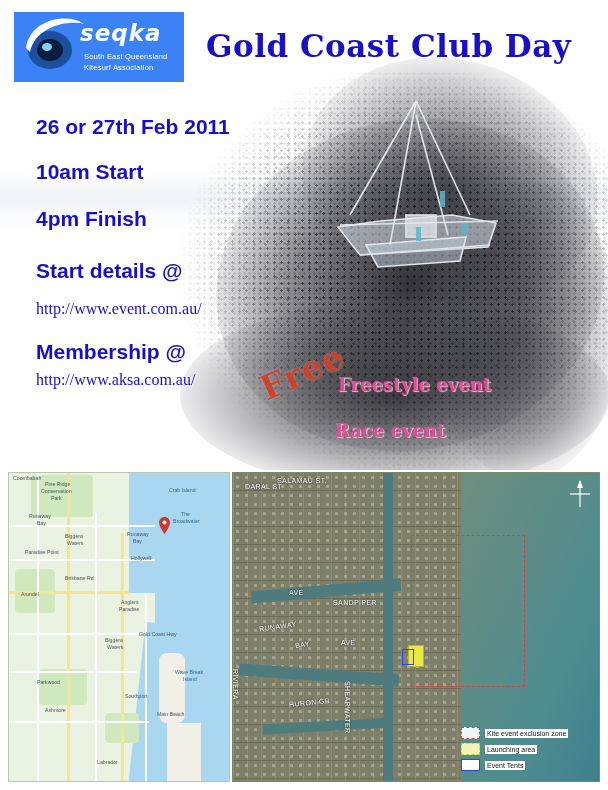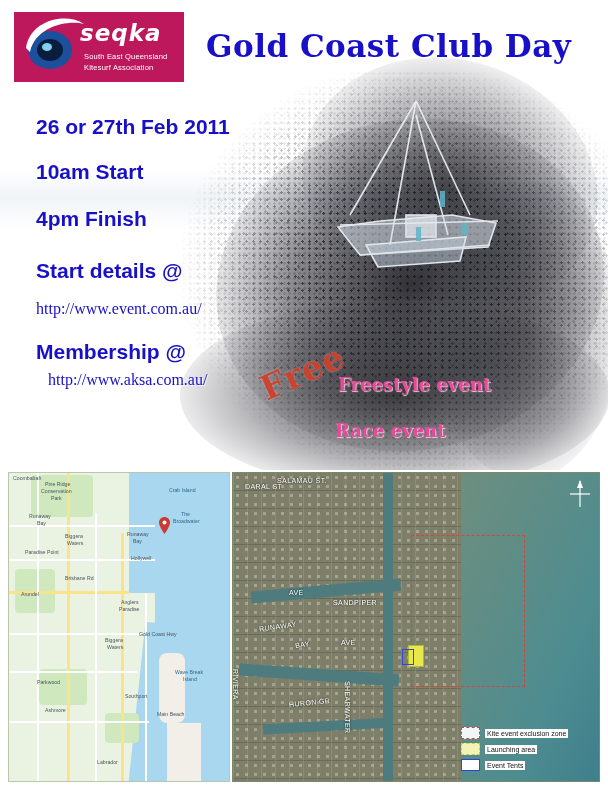--- a/index.html
+++ b/index.html
@@ -61,21 +61,21 @@
     left: 0; top: 170px; width: 608px; height: 60px;
     background: linear-gradient(to bottom, rgba(255,255,255,0) 0%, rgba(235,240,245,.75) 45%, rgba(255,255,255,0) 100%);
     pointer-events: none;
   }
 
   
   .logo-box {
     position: absolute;
     left: 14px; top: 12px;
     width: 170px; height: 70px;
-    background: #be185d;
+    background: #3b82f6;
     overflow: hidden;
   }
   .logo-swoosh {
     position: absolute;
     left: 6px; top: 2px; width: 66px; height: 64px;
   }
   .logo-text {
     position: absolute;
     left: 66px; top: 8px;
     color: #ffffff;
@@ -130,21 +130,21 @@
   .urlline {
     position: absolute;
     left: 36px;
     color: #1810c8;
     font-family: "Liberation Serif", serif;
     font-size: 16px;
     text-shadow: 1px 1px 0 rgba(255,255,255,.85);
     white-space: nowrap;
   }
   .u1 { top: 300px; }
-  .u2 { top: 371px; margin-left: 12px; }
+  .u2 { top: 371px; }
 
   .event-line {
     position: absolute;
     color: #ec4899;
     font-family: "DejaVu Serif", serif;
     font-weight: bold;
     font-size: 18px;
     text-shadow: 1px 1px 1px rgba(255,255,255,.75);
     white-space: nowrap;
     text-align: center;

